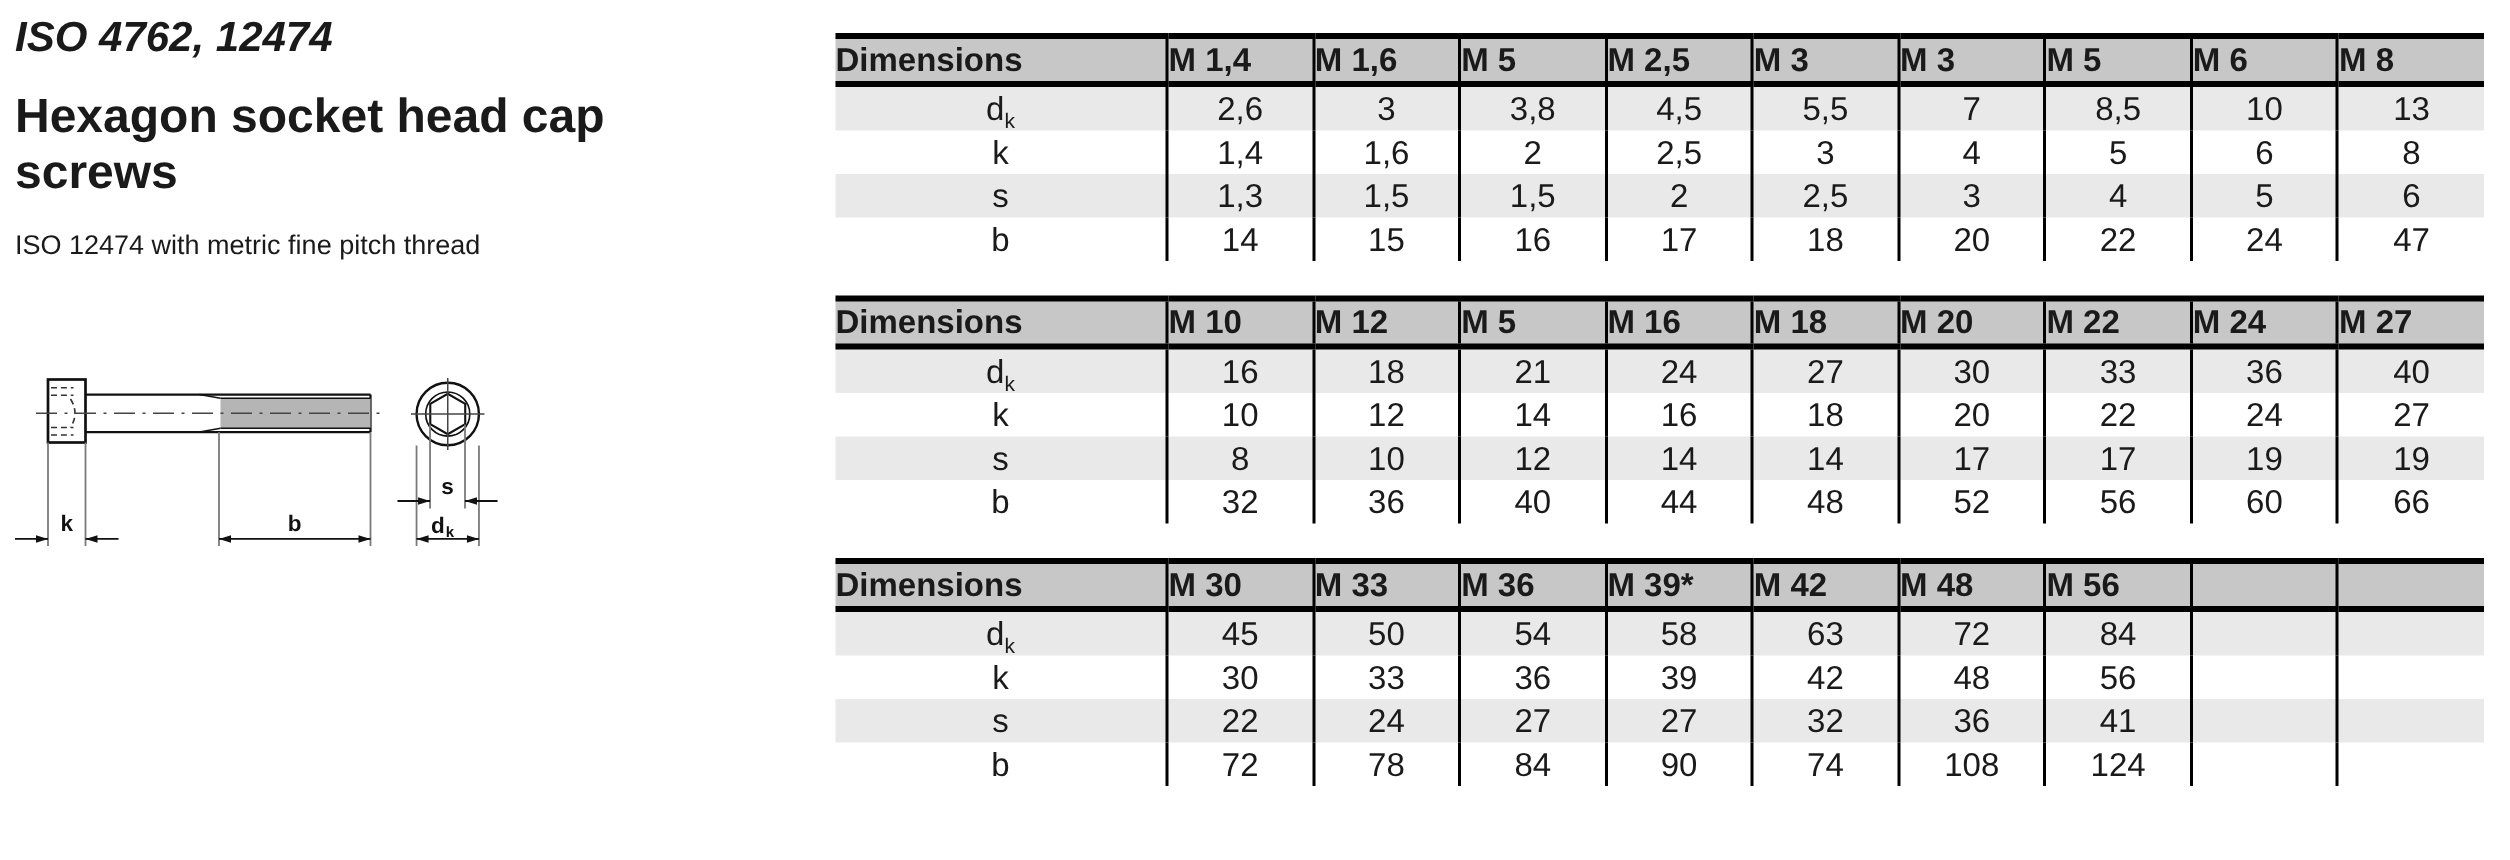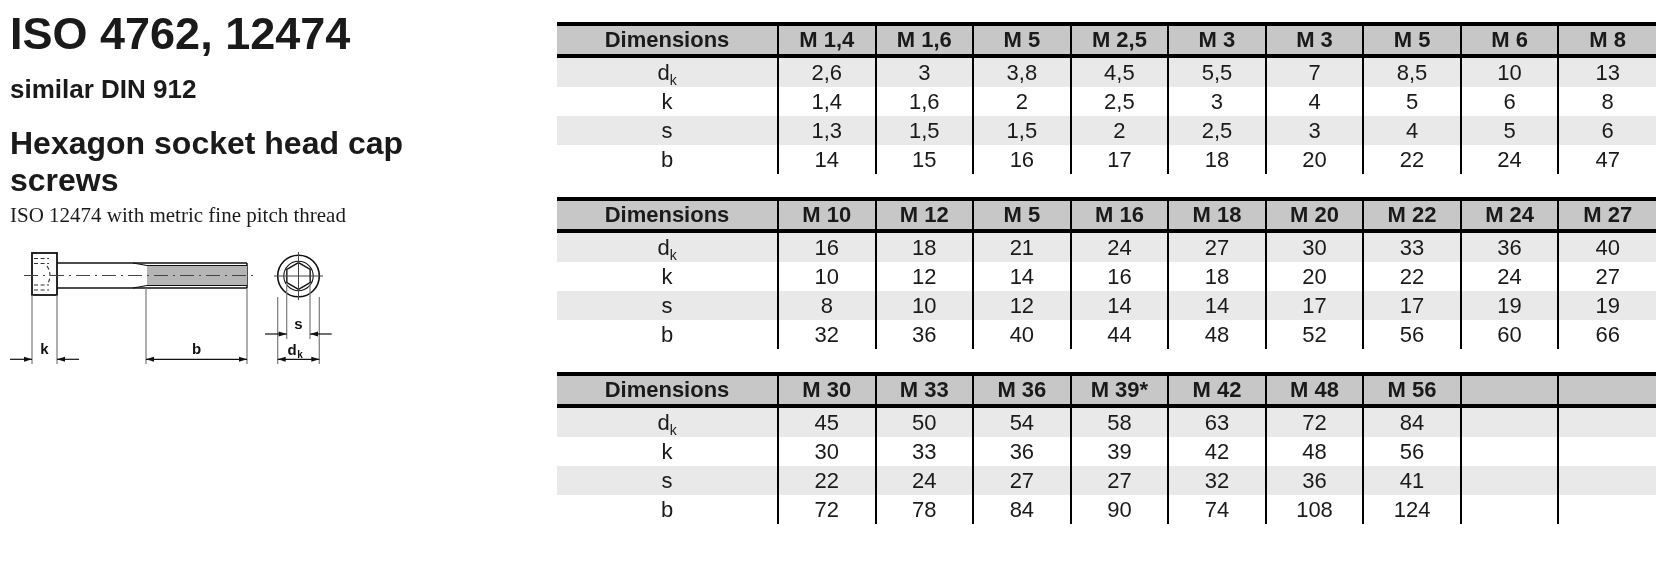--- a/index.html
+++ b/index.html
@@ -3,56 +3,55 @@
 <meta charset="utf-8">
 <style>
   html,body{margin:0;padding:0;}
   body{
     width:1673px;height:573px;position:relative;background:#fff;
     font-family:"Liberation Sans","DejaVu Sans",sans-serif;
     color:var(--text,#1a1a1a);overflow:hidden;
   }
   
   .left-panel{position:absolute;left:10px;top:10px;width:510px;}
-  .page-title{font-size:45px;font-weight:bold;line-height:1.05;letter-spacing:0px;margin:0;}
+  .page-title{font-size:28px;font-weight:bold;line-height:1.05;letter-spacing:0px;margin:0;font-style:italic;}
   .page-subtitle{font-size:26px;font-weight:bold;margin-top:17px;}
   .product-name{font-size:32px;font-weight:bold;margin-top:20px;}
-  .product-desc{font-size:21px;font-weight:normal;margin-top:4px;font-family:Liberation Serif, serif;}
+  .product-desc{font-size:18px;font-weight:normal;margin-top:20px;}
   .drawing{position:absolute;left:0px;top:240px;width:345px;height:130px;}
   .drawing text{font-family:"Liberation Sans","DejaVu Sans",sans-serif;font-weight:bold;}
   
   .tables{position:absolute;left:557px;top:22px;width:1099px;}
   table.dim-table{
     width:1099px;border-collapse:collapse;table-layout:fixed;
     margin:0 0 23px 0;font-size:22px;
   }
   table.dim-table th{
     background:var(--header-bg,#c7c7c7);
     border-top:4px solid var(--line,#000);
     border-bottom:4px solid var(--line,#000);
-    height:28px;font-weight:bold;text-align:center;padding:0;
+    height:28px;font-weight:bold;text-align:left;padding:0;
     font-size:22px;
   }
   table.dim-table td{
     height:29px;text-align:center;vertical-align:middle;padding:0;
     font-weight:normal;
   }
   table.dim-table th + th, table.dim-table td + td{
     border-left:2px solid var(--line,#000);
   }
   table.dim-table col.c-dim{width:221px;}
   table.dim-table tbody tr:nth-child(odd) td{background:var(--stripe-bg,#e9e9e9);}
   table.dim-table sub{font-size:14px;line-height:0;}
 </style>
 </head>
 <body>
 
 <div class="left-panel">
   <div class="page-title">ISO 4762, 12474</div>
-  <div class="page-subtitle">similar DIN 912</div>
   <div class="product-name">Hexagon socket head cap screws</div>
   <div class="product-desc">ISO 12474 with metric fine pitch thread</div>
 </div>
 
 <svg class="drawing" viewBox="0 0 345 130" xmlns="http://www.w3.org/2000/svg">
 
   <rect x="32" y="13" width="25" height="42" fill="#fff" stroke="#111" stroke-width="1.8"></rect>
 
   <g stroke="#333" stroke-width="1.1" stroke-dasharray="4,2.6" fill="none">
     <line x1="34" y1="18.5" x2="49" y2="18.5"></line>

